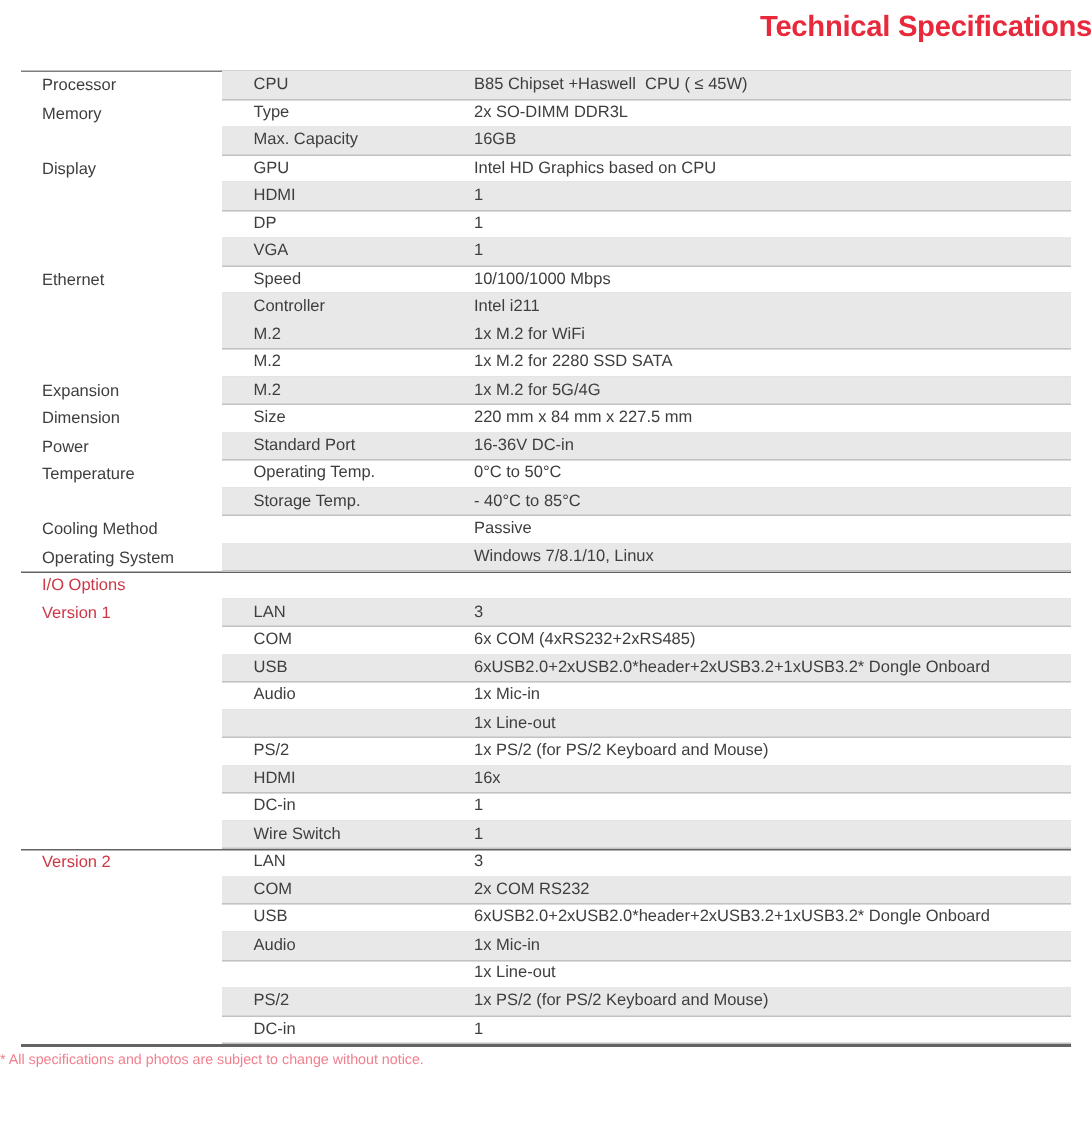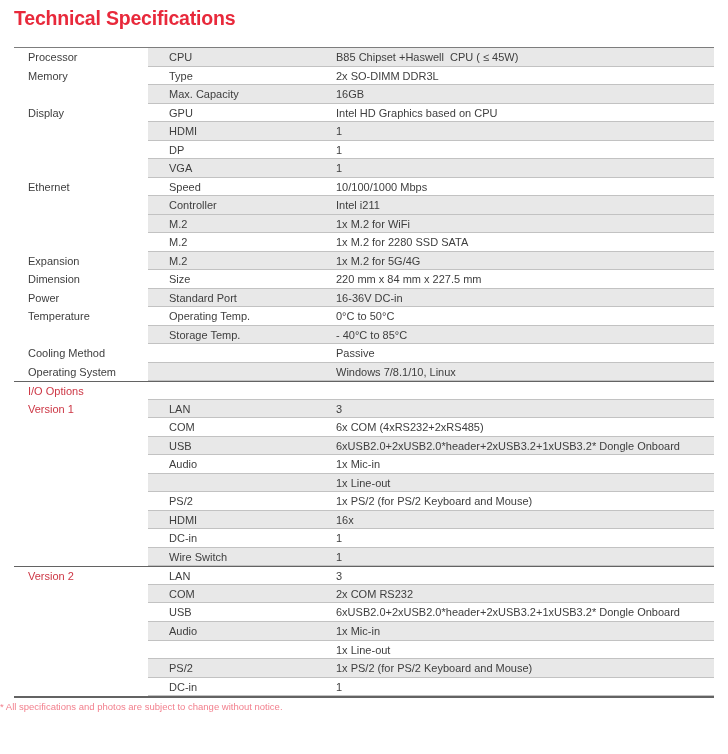--- a/index.html
+++ b/index.html
@@ -14,46 +14,47 @@
     --row-h:18.53px;
   }
   html,body{margin:0;padding:0;}
   body{
     width:728px;height:754px;background:#ffffff;overflow:hidden;
     font-family:"Liberation Sans","DejaVu Sans",sans-serif;color:var(--text);
   }
   .page-title{
     margin:7px 0 0 14px;font-size:19.5px;font-weight:700;letter-spacing:-0.2px;
     color:var(--title-red);
+    text-align:right;
   }
   .spec-table{
     margin:17px 0 0 14px;width:700px;box-sizing:border-box;
     border-top:1.5px solid var(--table-border-top);
     border-bottom:2px solid var(--table-border);
   }
-  .row{display:flex;height:var(--row-h);box-sizing:border-box;}
+  .row{display:flex;height:var(--row-h);box-sizing:border-box;align-items:flex-end;}
   .row.section{border-top:1.5px solid var(--table-border);}
   .cat{
     width:134px;box-sizing:border-box;padding-left:14px;
     font-size:11px;line-height:var(--row-h);color:var(--text);
     white-space:nowrap;overflow:hidden;
   }
   .cat.red{color:var(--section-red);}
   .panel{
     flex:1;display:flex;box-sizing:border-box;
     border-bottom:1px solid var(--row-border);
   }
   .panel.shaded{background:var(--row-shade);}
   .item{
     width:168px;box-sizing:border-box;padding-left:21px;
     font-size:11px;line-height:var(--row-h);white-space:nowrap;overflow:hidden;
   }
   .val{
     flex:1;font-size:11px;line-height:var(--row-h);
-    white-space:pre;overflow:hidden;margin-left:20px;
+    white-space:pre;overflow:hidden;
   }
   .footnote{
     margin:3px 14px 0 0;text-align:left;
     font-size:9.5px;color:var(--footnote-red);
   }
 </style>
 </head>
 <body>
 
 <h1 class="page-title">Technical Specifications</h1>

